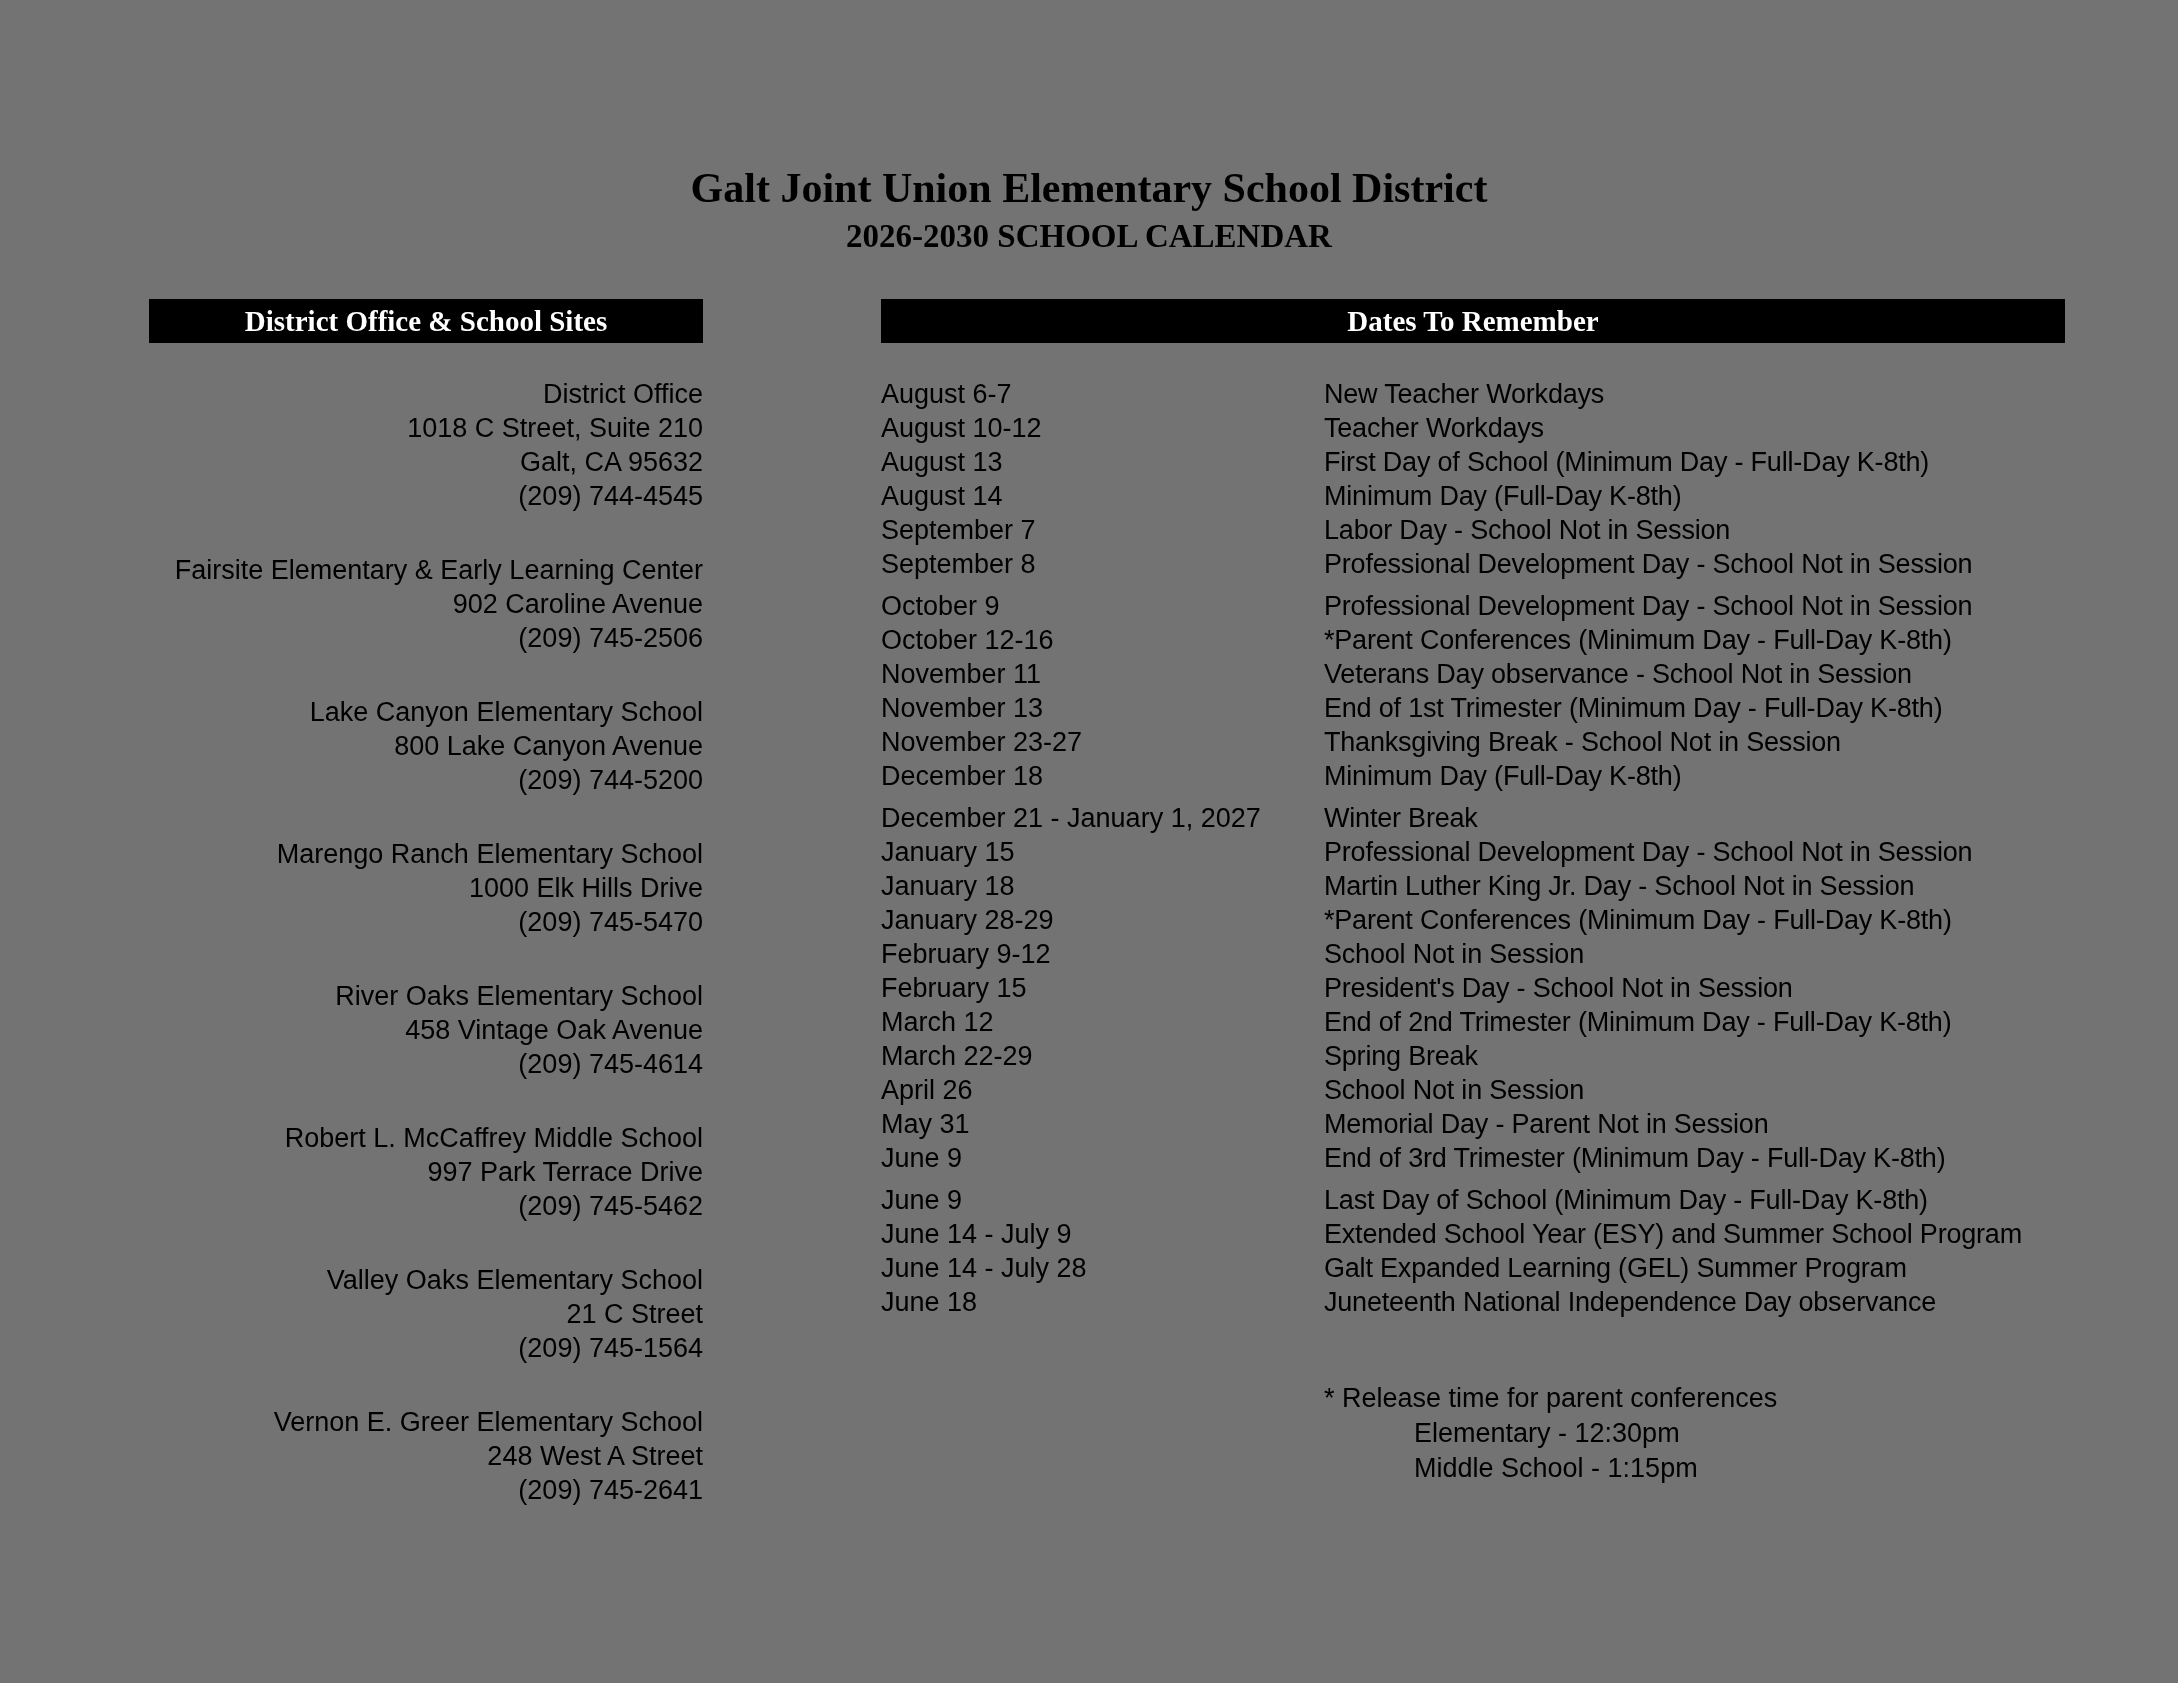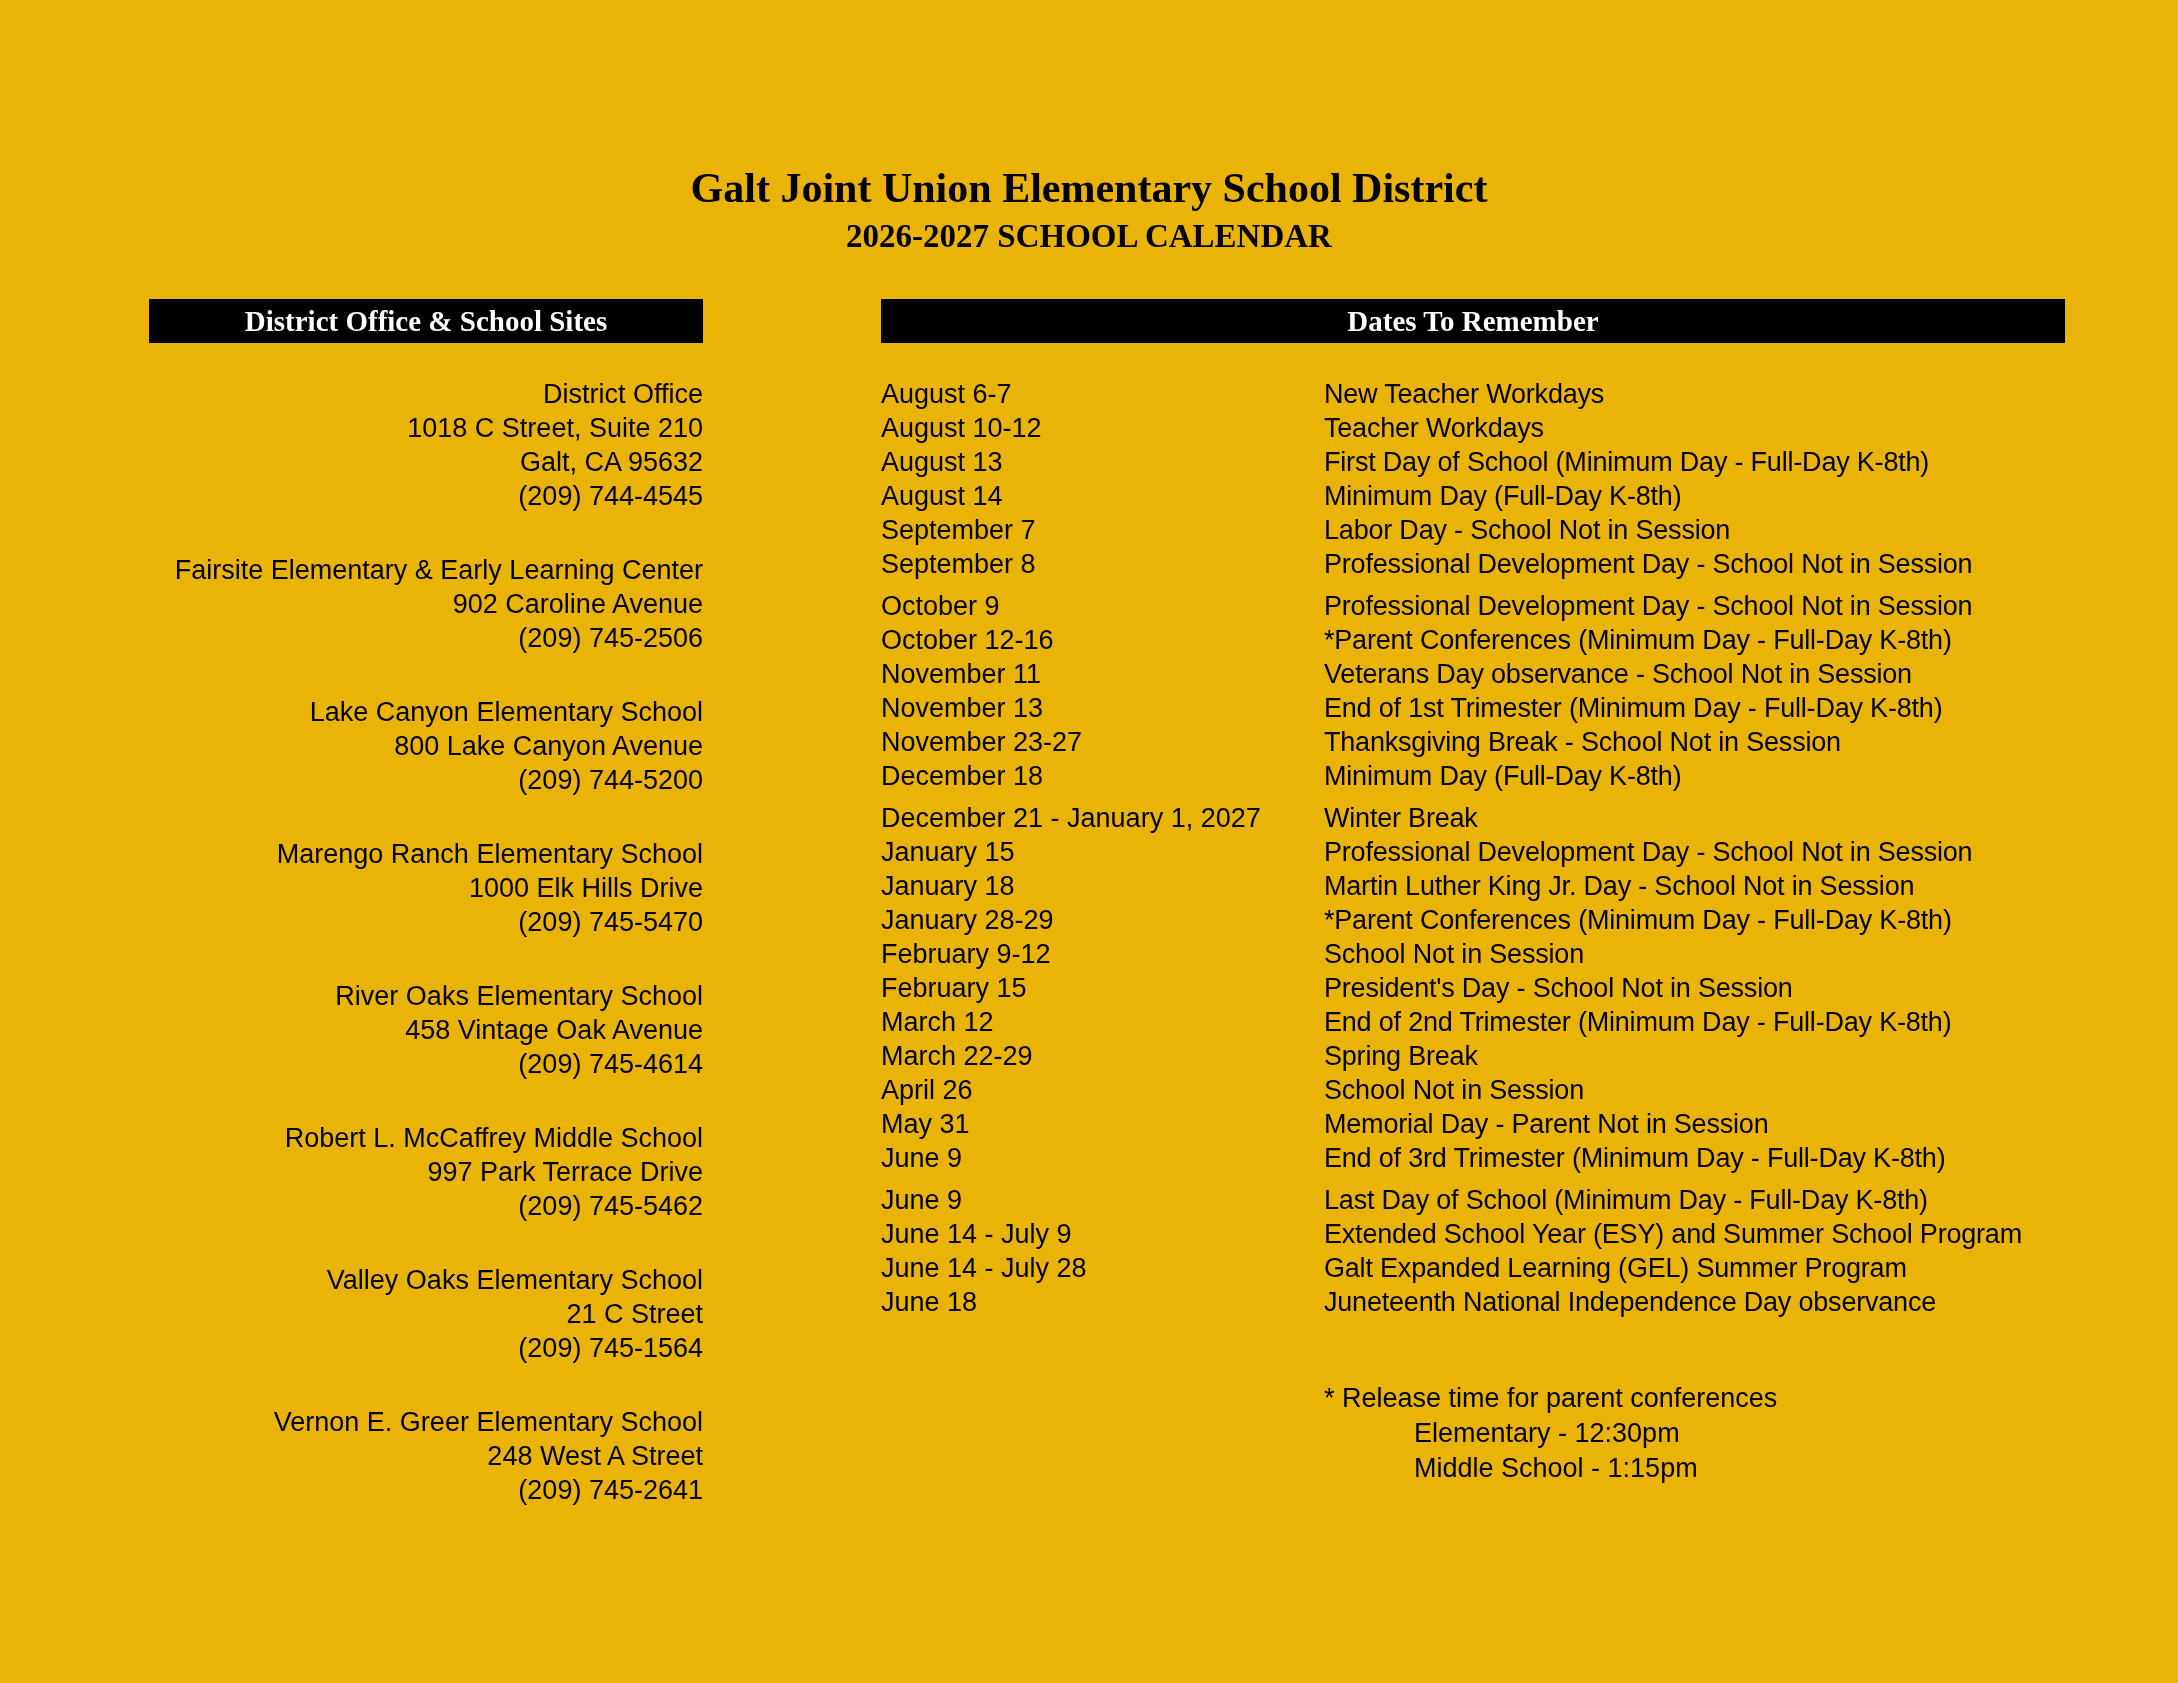--- a/index.html
+++ b/index.html
@@ -4,21 +4,21 @@
 <style>
   html, body {
     margin: 0;
     padding: 0;
     background: #ffffff;
   }
   .page {
     position: relative;
     width: 2178px;
     height: 1683px;
-    background: #eab308;
+    background: #737373;
     color: #000000;
     font-family: "Liberation Sans", sans-serif;
     overflow: hidden;
   }
   .title-line1 {
     position: absolute;
     top: 164px;
     left: 0;
     width: 2178px;
     text-align: center;
@@ -93,21 +93,21 @@
   }
   .footnote-title { padding-left: 443px; white-space: nowrap; }
   .footnote-item  { padding-left: 533px; white-space: nowrap; }
 </style>
 </head>
 <body>
 
 <div class="page">
 
   <div class="title-line1">Galt Joint Union Elementary School District</div>
-  <div class="title-line2">2026-2027 SCHOOL CALENDAR</div>
+  <div class="title-line2">2026-2030 SCHOOL CALENDAR</div>
 
   <div class="bar bar-left">District Office &amp; School Sites</div>
   <div class="bar bar-right">Dates To Remember</div>
 
   <div class="sites-list">
       <div class="site-block">
         <div class="site-line">District Office</div>
         <div class="site-line">1018 C Street, Suite 210</div>
         <div class="site-line">Galt, CA 95632</div>
         <div class="site-line">(209) 744-4545</div>

